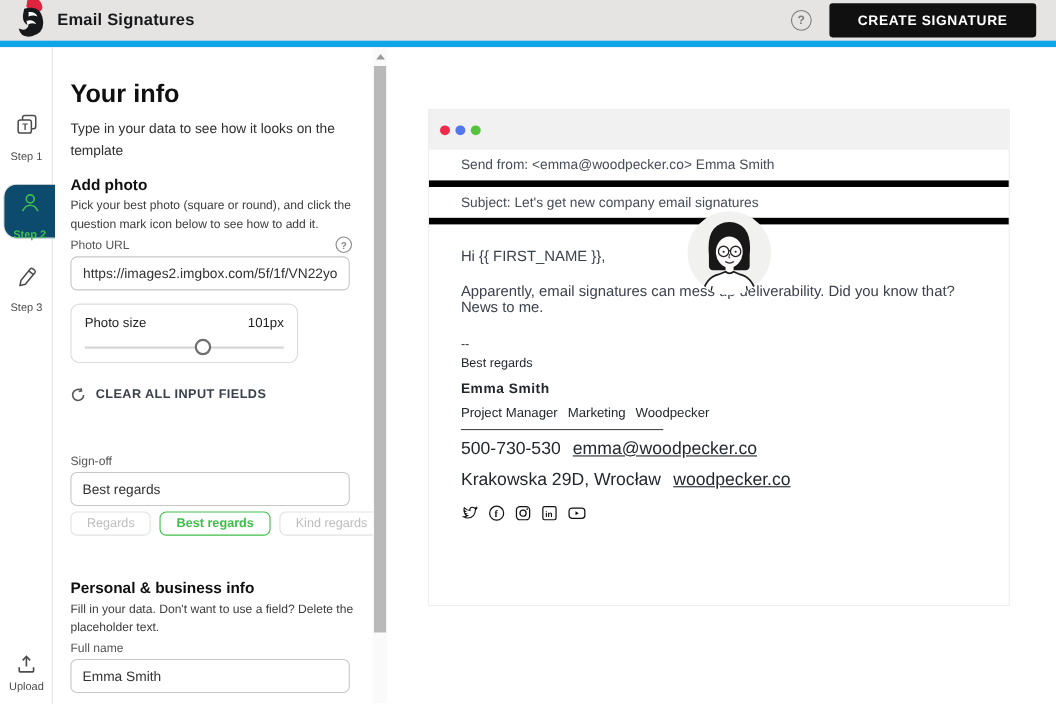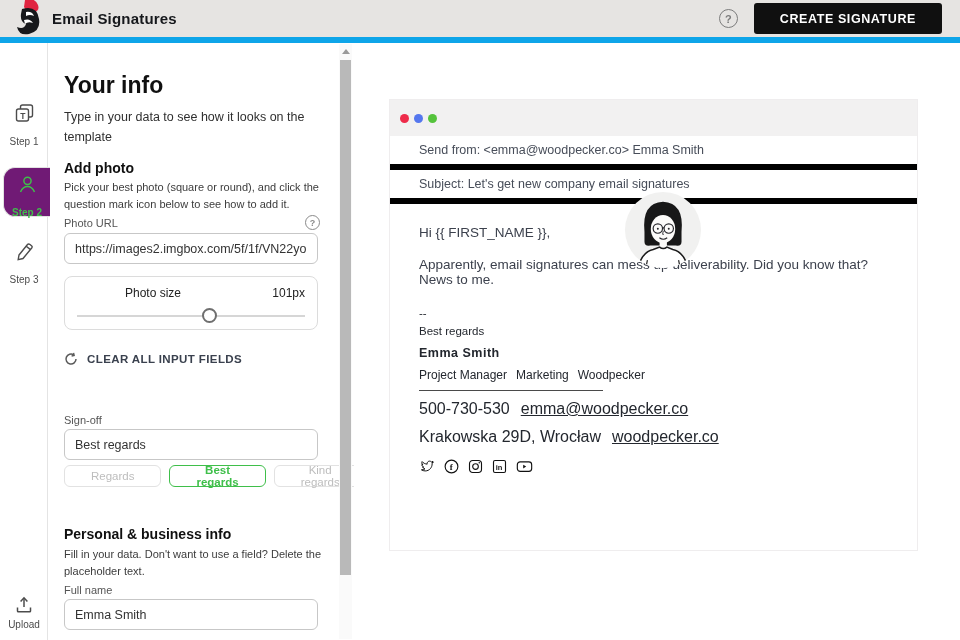--- a/index.html
+++ b/index.html
@@ -22,21 +22,21 @@
                 cursor:pointer; font-family:inherit; }
 
   
   .rail { position:absolute; left:0; top:43px; width:48px; height:597px; background:#fff;
           border-right:1px solid #e4e4e4; z-index:2; }
   .step { position:absolute; left:0; width:48px; text-align:center; cursor:pointer; }
   .step .ic { display:block; margin:0 auto 3px; }
   .step .lbl { font-size:10px; color:#4c4c4c; }
   .step1 { top:60px; }
   .step3 { top:198px; }
-  .step-active { top:124px; left:3px; width:47px; height:50px; background:#701a75;
+  .step-active { top:124px; left:3px; width:47px; height:50px; background:#0c4a6e;
                  border:1px solid #e2e2e2; border-right:none; border-radius:12px 0 0 12px;
                  padding-top:6px; z-index:3; }
   .step-active .lbl { color:#3fbf4a; font-weight:700; }
   .upload-step { position:absolute; left:0; bottom:10px; width:48px; text-align:center; cursor:pointer; }
   .upload-step .lbl { font-size:10px; color:#4c4c4c; }
 
   
   .panel { position:absolute; left:48px; top:43px; width:306px; height:597px; background:#fff; }
   .scrollbar { position:absolute; right:2px; top:1px; width:13px; height:595px; background:#fafafa; }
   .scroll-arrow { width:0; height:0; margin:5px auto 3px; border-left:4px solid transparent;
@@ -49,34 +49,34 @@
   .sec-h { position:absolute; left:16px; font-size:14px; font-weight:700; color:#101010; }
   .sec-desc { position:absolute; left:16px; width:258px; font-size:11px; line-height:1.55; color:#3c3c3c; }
   .fld-label { position:absolute; left:16px; font-size:11px; color:#555; }
   .txt-input { position:absolute; left:16px; width:254px; height:31px; border:1px solid #c7c7c7;
                border-radius:6px; background:#fff; font-size:12.5px; color:#333; padding:0 10px;
                font-family:inherit; }
   .mini-help { position:absolute; left:257px; width:15px; height:15px; border:1.3px solid #8a8a8a;
                border-radius:50%; color:#8a8a8a; font-size:9px; font-weight:700; display:flex;
                align-items:center; justify-content:center; cursor:pointer; }
 
-  .size-card { position:absolute; left:16px; top:233px; width:254px; height:54px;
-               border:1px solid #dcdcdc; border-radius:8px; background:#fff;padding-left:48px; }
+  .size-card { position:absolute; left:16px; top:233px; width:207px; height:54px;
+               border:1px solid #dcdcdc; border-radius:8px; background:#fff; }
   .size-row { display:flex; justify-content:space-between; padding:9px 12px 0; font-size:12px; color:#222; }
   .size-row .sv { font-weight:400; }
   .slider { position:absolute; left:12px; right:12px; top:38px; height:2px; background:#d6d6d6; cursor:pointer; }
   .slider-thumb { position:absolute; left:55%; top:-7px; width:15px; height:15px; background:#fff;
                   border:2px solid #6f6f6f; border-radius:50%; cursor:grab; }
 
   .clear-row { position:absolute; left:16px; top:309px; display:flex; align-items:center; gap:9px;
                cursor:pointer; background:none; border:none; font-family:inherit; }
   .clear-row span { font-size:11.5px; font-weight:700; letter-spacing:.4px; color:#3a414e; }
 
   .chips { position:absolute; left:16px; top:422px; display:flex; gap:8px; }
-  .chip { height:22px; padding:0 26px; display:flex; align-items:center; border-radius:6px;
+  .chip { height:22px; padding:0 14px; display:flex; align-items:center; border-radius:6px;
           border:1px solid #e2e2e2; color:#bdbdbd; font-size:11.5px; background:#fff; cursor:pointer;
           font-family:inherit; }
   .chip.sel { border:1.4px solid #3fbf4a; color:#3fbf4a; font-weight:700; }
 
   
   .main { position:absolute; left:354px; top:43px; width:606px; height:597px; background:#fff; }
   .mail-card { position:absolute; left:35px; top:56px; width:529px; height:452px;
                background:#fff; border:1px solid #efedee; }
   .mail-head { height:36px; background:#f2f1f1; display:flex; align-items:center; gap:5px; padding-left:10px; }
   .dot { width:9px; height:9px; border-radius:50%; }

